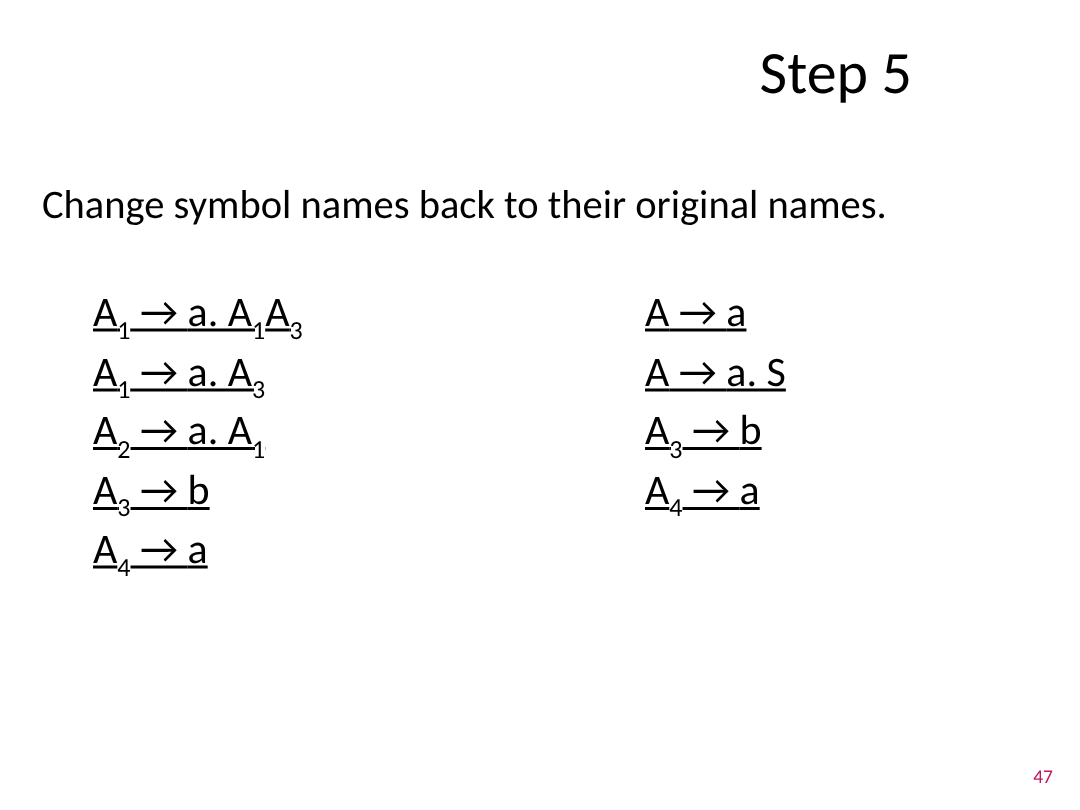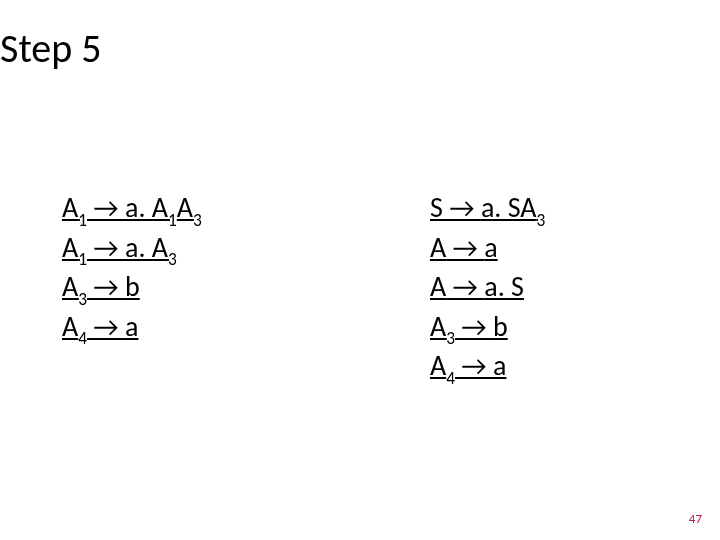--- a/index.html
+++ b/index.html
@@ -15,21 +15,21 @@
   .slide {
     position: relative;
     width: 720px;
     height: 540px;
   }
   .title {
     position: absolute;
     top: 24px;
     left: 0;
     width: 608px;
-    text-align: left;
+    text-align: right;
     font-size: 40px;
     font-weight: 400;
   }
   .subtitle {
     position: absolute;
     top: 120px;
     left: 28px;
     font-size: 27px;
     font-weight: 400;
   }
@@ -65,31 +65,32 @@
     color: #be185d;
   }
 </style>
 </head>
 <body>
 
 <div class="slide">
 
   <div class="title">Step 5</div>
 
+  <div class="subtitle">Change symbol names back to their original names.</div>
 
   <div class="col col-left">
     <div class="rule"><span>A</span><span class="sub">1</span> → <span>a. A</span><span class="sub">1</span><span>A</span><span class="sub">3</span></div>
     <div class="rule"><span>A</span><span class="sub">1</span> → <span>a. A</span><span class="sub">3</span></div>
+    <div class="rule"><span>A</span><span class="sub">2</span> → <span>a. A</span><span class="sub">1</span></div>
     <div class="rule"><span>A</span><span class="sub">3</span> → <span>b</span></div>
     <div class="rule"><span>A</span><span class="sub">4</span> → <span>a</span></div>
   </div>
 
 
   <div class="col col-right">
-    <div class="rule"><span>S</span><span class="sub"></span> → <span>a. SA</span><span class="sub">3</span></div>
     <div class="rule"><span>A</span><span class="sub"></span> → <span>a</span></div>
     <div class="rule"><span>A</span><span class="sub"></span> → <span>a. S</span></div>
     <div class="rule"><span>A</span><span class="sub">3</span> → <span>b</span></div>
     <div class="rule"><span>A</span><span class="sub">4</span> → <span>a</span></div>
   </div>
 
   <div class="page-num">47</div>
 </div>
 
 </body></html>

